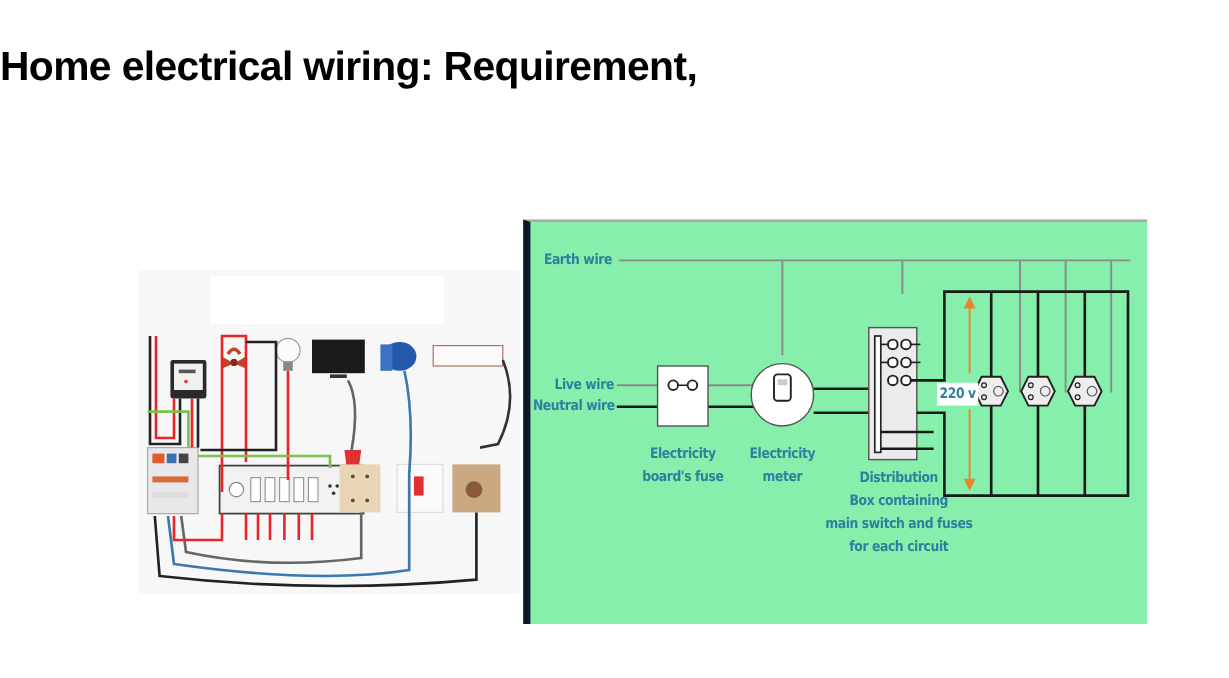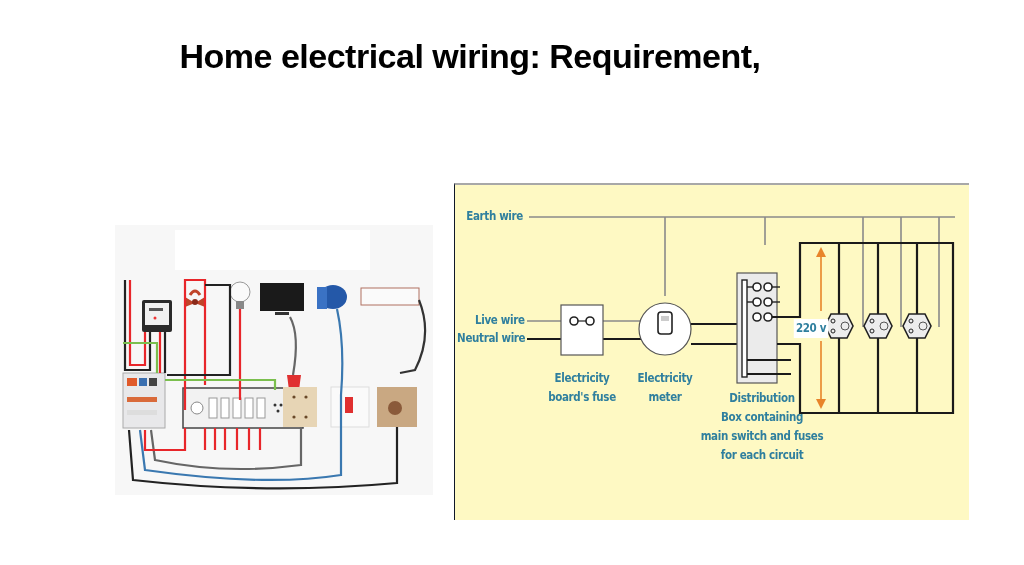--- a/index.html
+++ b/index.html
@@ -1,21 +1,21 @@
 <!DOCTYPE html>
 <html><head>
 <meta charset="utf-8">
 <style>
   html, body { margin:0; padding:0; background:#ffffff; }
   body { width:1024px; height:565px; position:relative; overflow:hidden; font-family:"Liberation Sans", sans-serif; }
-  .title { position:absolute; left:0; top:32px; width:940px; text-align:center; font-family:"Liberation Sans", sans-serif; font-weight:bold; font-size:34px; line-height:48px; color:#000; letter-spacing:-0.5px; }
+  .title { position:absolute; left:0; top:32px; width:940px; text-align:left; font-family:"Liberation Sans", sans-serif; font-weight:bold; font-size:34px; line-height:48px; color:#000; letter-spacing:-0.5px; }
   .title div { white-space:nowrap; }
   .photo { position:absolute; left:115px; top:225px; width:318px; height:270px; background:#f7f7f7; }
   .photo svg { position:absolute; left:0; top:0; }
-  .diagram { position:absolute; left:454px; top:183px; width:514px; height:335px; background:#fef9c3; border-top:2px solid #a8a8a8; border-left:1px solid #0f172a; }
+  .diagram { position:absolute; left:436px; top:183px; width:514px; height:335px; background:#86efac; border-top:2px solid #a8a8a8; border-left:6px solid #0f172a; }
   .diagram svg { position:absolute; left:0; top:0; }
   .lbl { position:absolute; color:#2f7f9e; font-family:"DejaVu Sans", sans-serif; font-weight:bold; font-size:12px; letter-spacing:-0.4px; white-space:nowrap; text-align:center; line-height:19px; transform:scaleX(0.86); transform-origin:center top; }
   .lbl.right { text-align:right; transform-origin:right top; }
 </style>
 </head>
 <body>
 
 <div class="title">
   <div>Home electrical wiring: Requirement,</div>
 </div>

